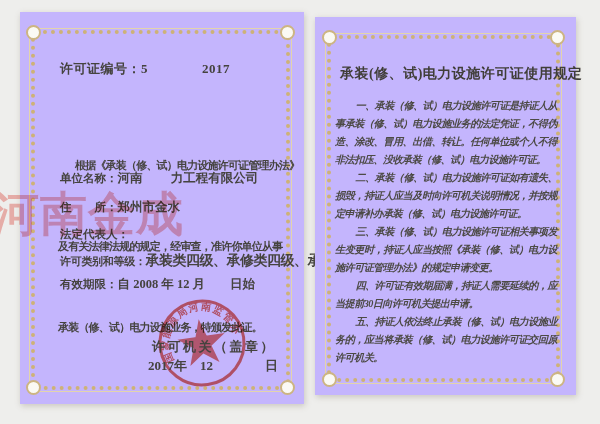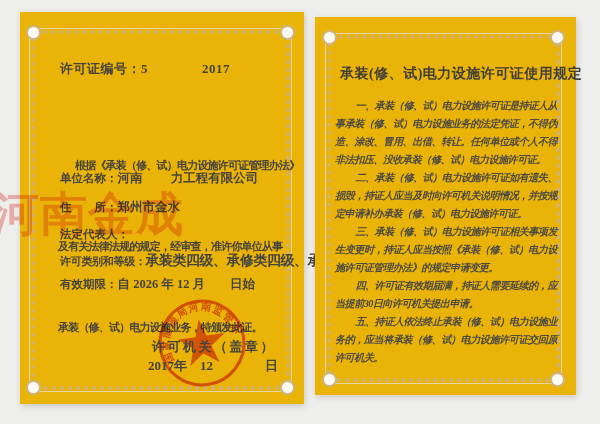--- a/index.html
+++ b/index.html
@@ -3,21 +3,21 @@
 <meta charset="utf-8">
 <style>
   html,body{margin:0;padding:0;}
   body{
     width:600px;height:424px;position:relative;overflow:hidden;
     background:#eeeeec;
     font-family:"Liberation Serif","DejaVu Serif",serif;
   }
   .canvas{position:absolute;inset:0;}
   .page{
-    position:absolute;background:#eab308;
+    position:absolute;background:#c4b5fd;
     box-shadow:1px 2px 6px rgba(110,100,80,.28);
   }
   #page-left{left:20px;top:12px;width:284px;height:392px;}
   #page-right{left:315px;top:17px;width:261px;height:378px;}
   .frame{
     position:absolute;border:4px dotted #ceb277;border-radius:6px;
   }
   .frame::before{
     content:"";position:absolute;inset:-6px;border:1px solid #e3d4ac;border-radius:9px;
   }
@@ -90,21 +90,21 @@
     </div>
 
     <div class="row f-company"><span>单位名称：</span><span class="fill">河南　　 力工程有限公司</span></div>
 
     <div class="row f-address"><span>住　　所：</span><span class="fill">郑州市金水</span></div>
 
     <div class="row f-legal"><span>法定代表人：</span><span></span></div>
 
     <div class="row f-category"><span>许可类别和等级：</span><span class="val">承装类四级、承修类四级、承试类四级</span></div>
 
-    <div class="row f-validity1"><span>有效期限：</span><span class="fill">自 2026 年 12 月　　日始</span></div>
+    <div class="row f-validity1"><span>有效期限：</span><span class="fill">自 2008 年 12 月　　日始</span></div>
 
 
     <div class="row authority">许可机关（盖章）</div>
     <div class="row dateline">2017年　12　　　　日</div>
 
     <div class="seal">
       <svg width="124" height="124" viewBox="0 0 124 124">
         <defs>
           <path id="sealArc" d="M 35,81 A 33,33 0 1 1 89,81" fill="none"></path>
         </defs>

